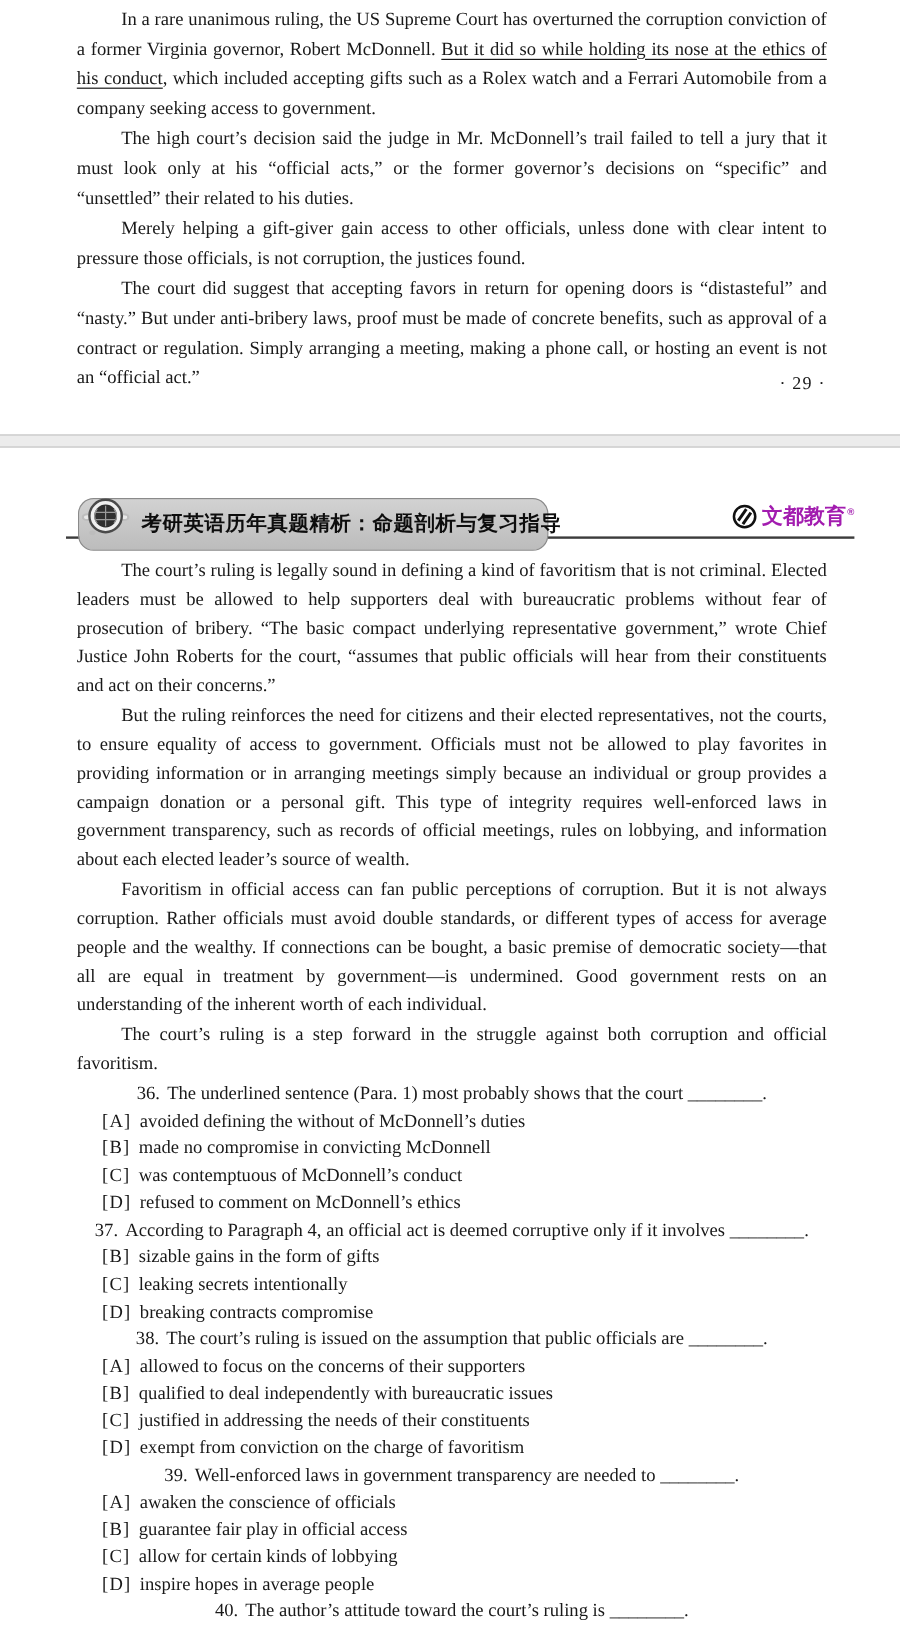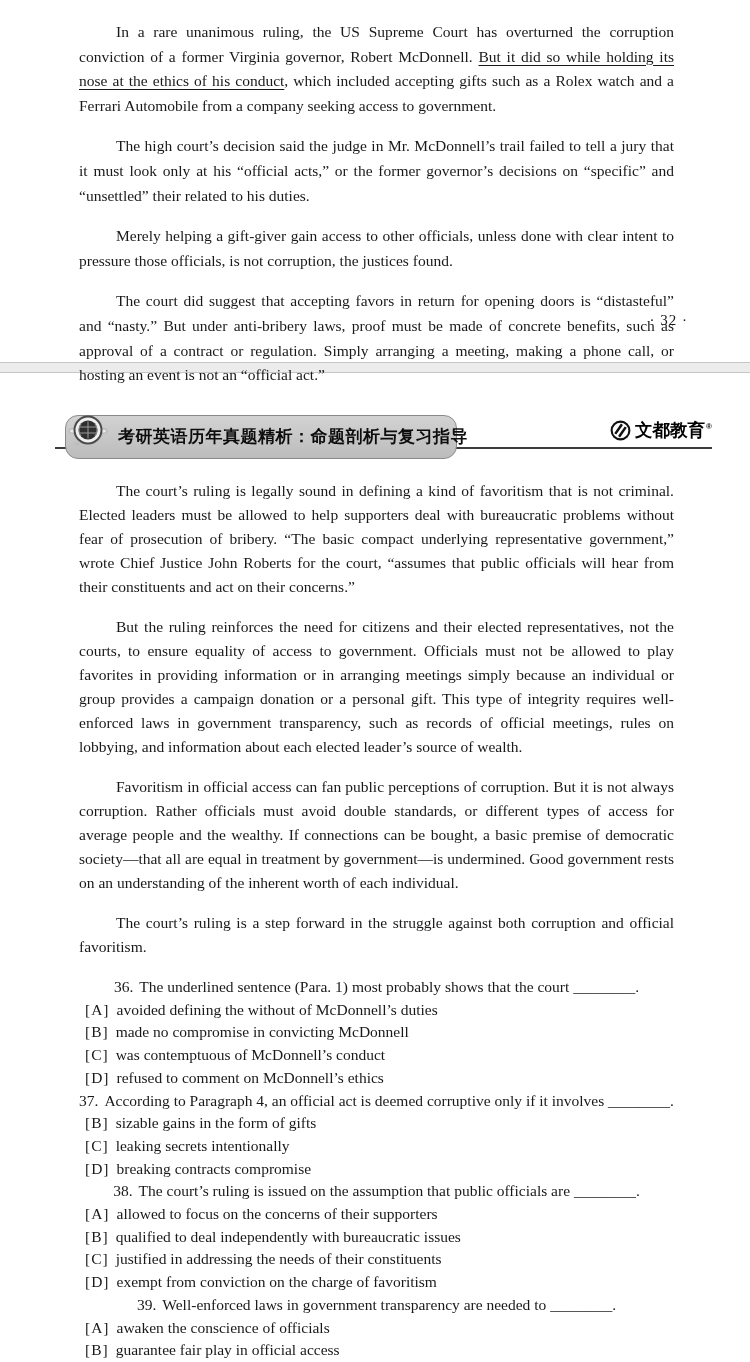--- a/index.html
+++ b/index.html
@@ -11,21 +11,21 @@
   }
 
   
   .page-top {
     position: relative;
     height: 354px;
     padding: 4px 60px 0 63px;
     font-size: 15.5px; line-height: 24.6px;
     text-align: justify;
   }
-  .para { margin: 16px; text-indent: 37px; }
+  .para { margin: 1px; text-indent: 37px; }
   .underlined { text-decoration: underline; text-underline-offset: 3px; }
   .page-number {
     position: absolute; top: 308px; right: 62px;
     font-size: 15px; letter-spacing: 1px;
   }
 
   
   .separator {
     margin-top: 8px;
     width: 750px; height: 11px;
@@ -57,21 +57,21 @@
     transform: translateY(-54%);
     white-space: nowrap;
     font-family: "Liberation Sans", sans-serif;
     font-weight: bold; font-size: 17px; color: #0d0d0d;
     letter-spacing: 0.5px;
   }
   .brand {
     position: absolute; right: 0; bottom: 5px;
     display: flex; align-items: center;
     font-family: "Liberation Sans", sans-serif;
-    font-weight: bold; font-size: 17.5px; color: #000000;
+    font-weight: bold; font-size: 17.5px; color: #a21caf;
   }
   .brand svg { margin-right: 4px; }
   .brand sup { font-size: 8px; margin-left: 1px; transform: translateY(-4px); }
 
   
   .body-text {
     padding: 14px 60px 0 63px;
     font-size: 15.5px; line-height: 24px;
     text-align: justify;
   }
@@ -87,21 +87,21 @@
   .opt-label { margin-right: 7px; letter-spacing: 1px; }
 </style>
 </head>
 <body>
 
 <div class="page-top">
   <p class="para"><span>In a rare unanimous ruling, the US Supreme Court has overturned the corruption conviction of a former Virginia governor, Robert McDonnell. </span><span class="underlined">But it did so while holding its nose at the ethics of his conduct</span><span>, which included accepting gifts such as a Rolex watch and a Ferrari Automobile from a company seeking access to government.</span></p>
   <p class="para">The high court’s decision said the judge in Mr. McDonnell’s trail failed to tell a jury that it must look only at his “official acts,” or the former governor’s decisions on “specific” and “unsettled” their related to his duties.</p>
   <p class="para">Merely helping a gift-giver gain access to other officials, unless done with clear intent to pressure those officials, is not corruption, the justices found.</p>
   <p class="para">The court did suggest that accepting favors in return for opening doors is “distasteful” and “nasty.” But under anti-bribery laws, proof must be made of concrete benefits, such as approval of a contract or regulation. Simply arranging a meeting, making a phone call, or hosting an event is not an “official act.”</p>
-  <div class="page-number">· 32 ·</div>
+  <div class="page-number">· 29 ·</div>
 </div>
 
 <div class="separator"></div>
 
 <div class="chapter-header">
   <div class="header-bar">
     <svg class="header-badge" viewBox="0 0 40 40" width="40" height="40">
       <g fill="#bdbdbd">
         <ellipse cx="5" cy="20" rx="5" ry="3.2"></ellipse>
         <ellipse cx="35" cy="20" rx="5" ry="3.2"></ellipse>

